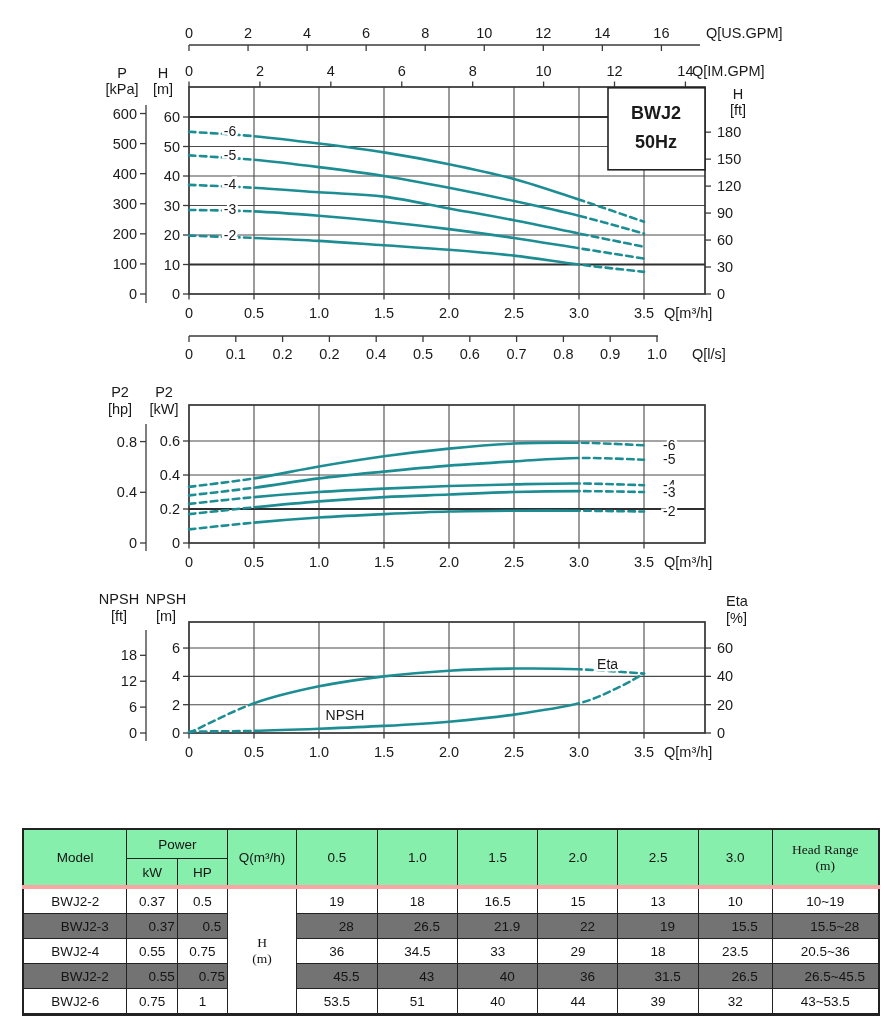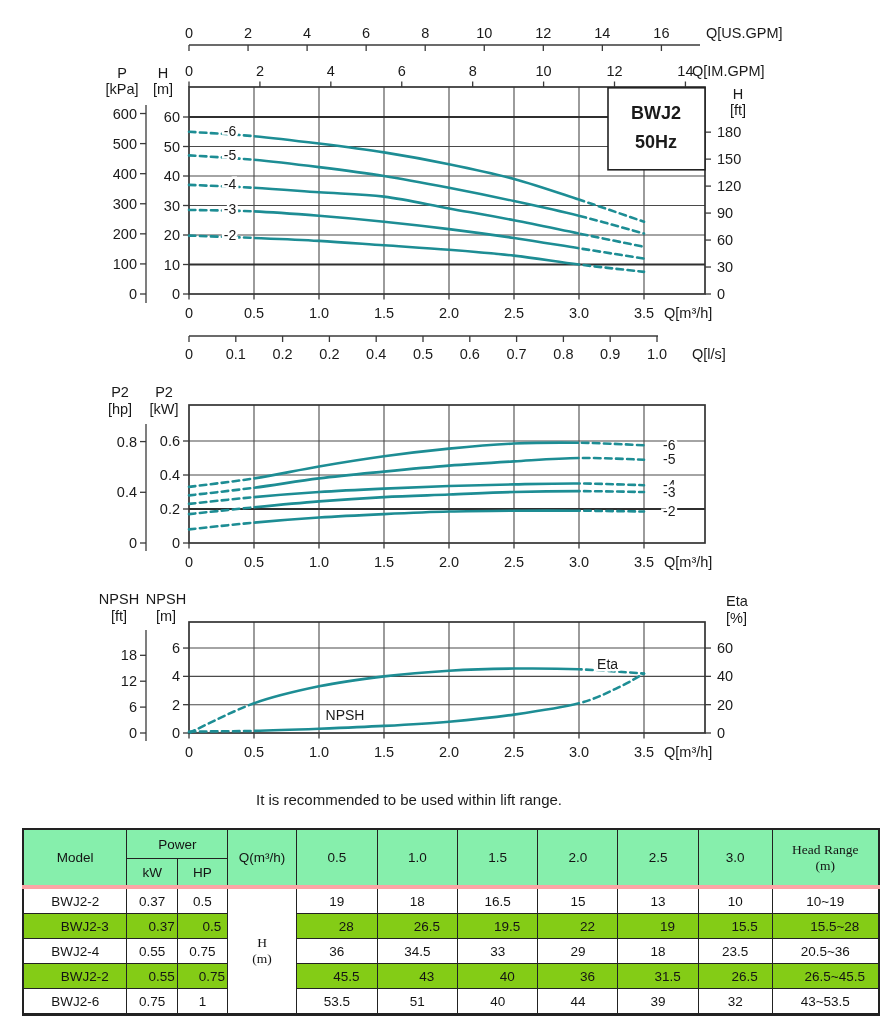--- a/index.html
+++ b/index.html
@@ -20,21 +20,21 @@
   .dash{stroke-dasharray:6.5 4.5;}
   #caption{position:absolute;left:0;top:791px;width:818px;text-align:center;
            font-size:15px;color:#1a1a1a;}
   #spec-table{position:absolute;left:22px;top:828px;width:858px;border-collapse:collapse;
               font-size:13.5px;text-align:center;color:#141414;
               border:2px solid #222;border-bottom-width:3px;}
   #spec-table td{border:1px solid #222;padding:0 2px;height:24px;vertical-align:middle;background:#fff;}
   #spec-table tr.hr1 td{height:28px;}
   #spec-table tr.hr2 td{height:26px;}
   #spec-table td.head{background:#86efac;}
-  #spec-table tr.stripe td{background:#84cc16;padding-left:21px;}
+  #spec-table tr.stripe td{background:#737373;padding-left:21px;}
   #spec-table td.hm{background:#fff;}
   #spec-table tr.body-first td{border-top:4px solid #fca5a5;}
   .twoline{line-height:1.15;font-family:Liberation Serif, serif;}
 </style>
 </head>
 <body>
 
 <div id="stage">
   <svg id="charts" width="882" height="782" viewBox="0 0 882 782">
       <defs>
@@ -334,21 +334,20 @@
         <text x="449" y="757" text-anchor="middle" class="tick">2.0</text>
         <line x1="514" y1="733" x2="514" y2="738.5" class="tk"></line>
         <text x="514" y="757" text-anchor="middle" class="tick">2.5</text>
         <line x1="579" y1="733" x2="579" y2="738.5" class="tk"></line>
         <text x="579" y="757" text-anchor="middle" class="tick">3.0</text>
         <line x1="644" y1="733" x2="644" y2="738.5" class="tk"></line>
         <text x="644" y="757" text-anchor="middle" class="tick">3.5</text>
         <text x="664" y="757" text-anchor="start" class="unit">Q[m³/h]</text>
       </g>
     </svg>
-  <div id="caption">It is recommended to be used within lift range.</div>
   <table id="spec-table">
       <colgroup>
         <col style="width: 106px;">
         <col style="width: 47px;">
         <col style="width: 42px;">
         <col style="width: 70px;">
         <col style="width: 82px;">
         <col style="width: 82px;">
         <col style="width: 82px;">
         <col style="width: 82px;">
@@ -391,21 +390,21 @@
           <td>13</td>
           <td>10</td>
           <td>10~19</td>
         </tr>
         <tr class="stripe ">
           <td>BWJ2-3</td>
           <td>0.37</td>
           <td>0.5</td>
           <td>28</td>
           <td>26.5</td>
-          <td>19.5</td>
+          <td>21.9</td>
           <td>22</td>
           <td>19</td>
           <td>15.5</td>
           <td>15.5~28</td>
         </tr>
         <tr class="">
           <td>BWJ2-4</td>
           <td>0.55</td>
           <td>0.75</td>
           <td>36</td>

